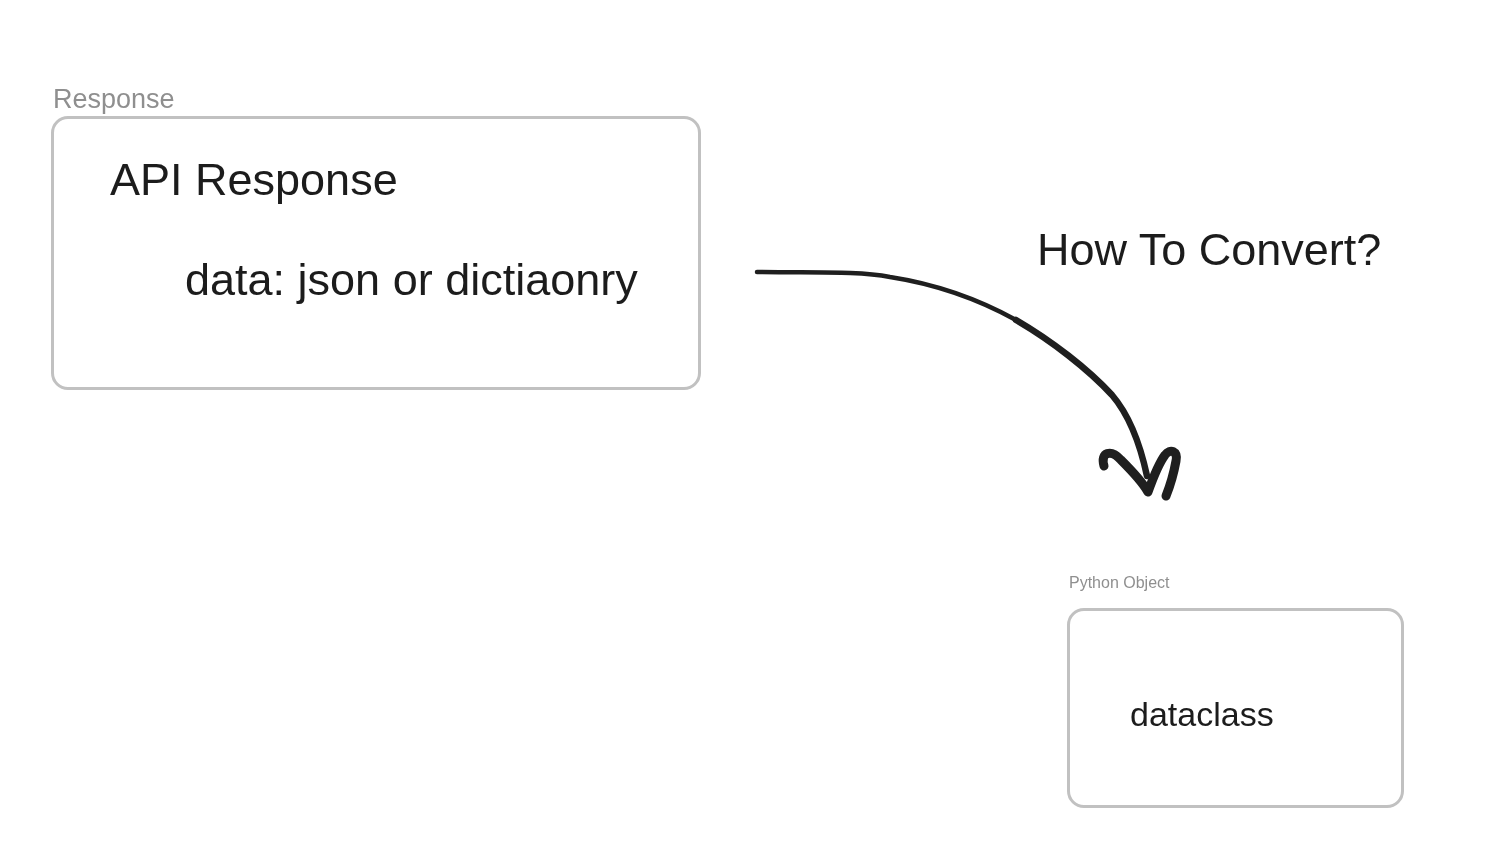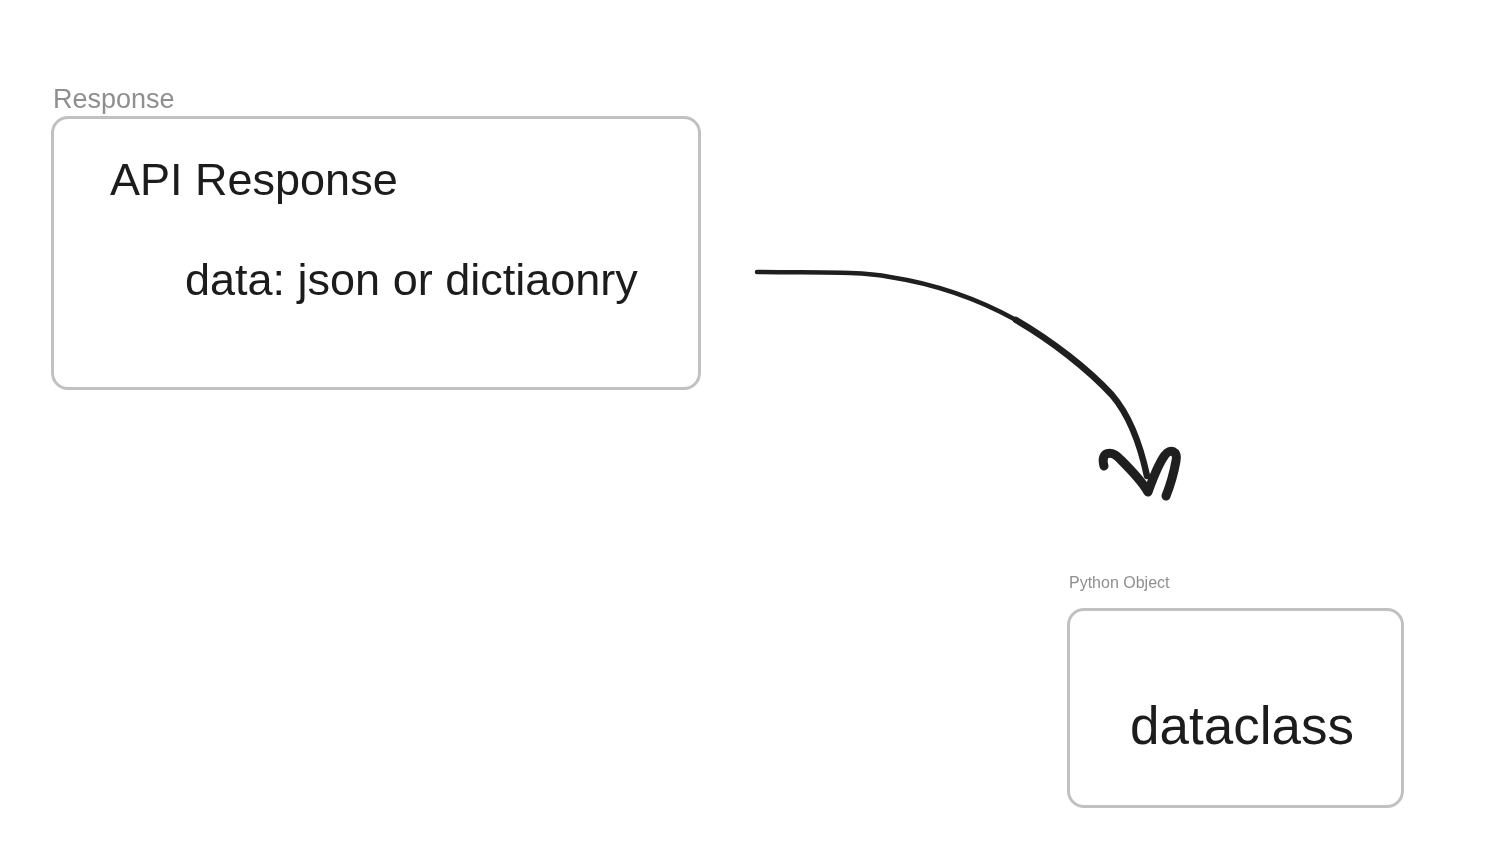--- a/index.html
+++ b/index.html
@@ -48,21 +48,21 @@
     position: absolute;
     left: 1037px; top: 223px;
     font-size: 45px;
     color: var(--body-text);
     line-height: 1.2;
     white-space: nowrap;
   }
 
   .label-python { left: 1069px; top: 574px; font-size: 16px; }
   .box-python   { left: 1067px; top: 608px; width: 337px; height: 200px; }
-  .text-dataclass { left: 1130px; top: 694px; font-size: 53px; }
+  .text-dataclass { left: 1130px; top: 694px; font-size: 34px; }
 
   .arrow-svg {
     position: absolute;
     left: 0; top: 0;
     width: 1506px; height: 844px;
     pointer-events: none;
   }
   .arrow-path {
     fill: none;
     stroke: var(--arrow);
@@ -79,20 +79,21 @@
 <div class="canvas">
 
   <div class="shape-label label-response">Response</div>
 
   <div class="shape-box box-response"></div>
 
   <div class="box-text text-data-json">data: json or dictiaonry</div>
 
   <div class="box-text text-api-response">API Response</div>
 
+  <div class="text-question">How To Convert?</div>
 
   <svg class="arrow-svg" viewBox="0 0 1506 844" aria-hidden="true">
     <path class="arrow-path arrow-shaft-thin" d="M 757 272 C 815 273, 858 271, 890 277 C 935 284, 978 299, 1016 320"></path>
     <path class="arrow-path arrow-shaft-thick" d="M 1016 320 C 1052 341, 1088 369, 1112 395 C 1130 416, 1141 448, 1147 476"></path>
     <path class="arrow-path arrow-head" d="M 1104 466 C 1100 452, 1111 449, 1121 460 C 1131 470, 1142 481, 1148 492 C 1153 478, 1159 463, 1165 455 C 1170 448, 1178 451, 1176 461 C 1174 472, 1170 486, 1166 496"></path>
   </svg>
 
   <div class="shape-label label-python">Python Object</div>
 
   <div class="shape-box box-python"></div>

